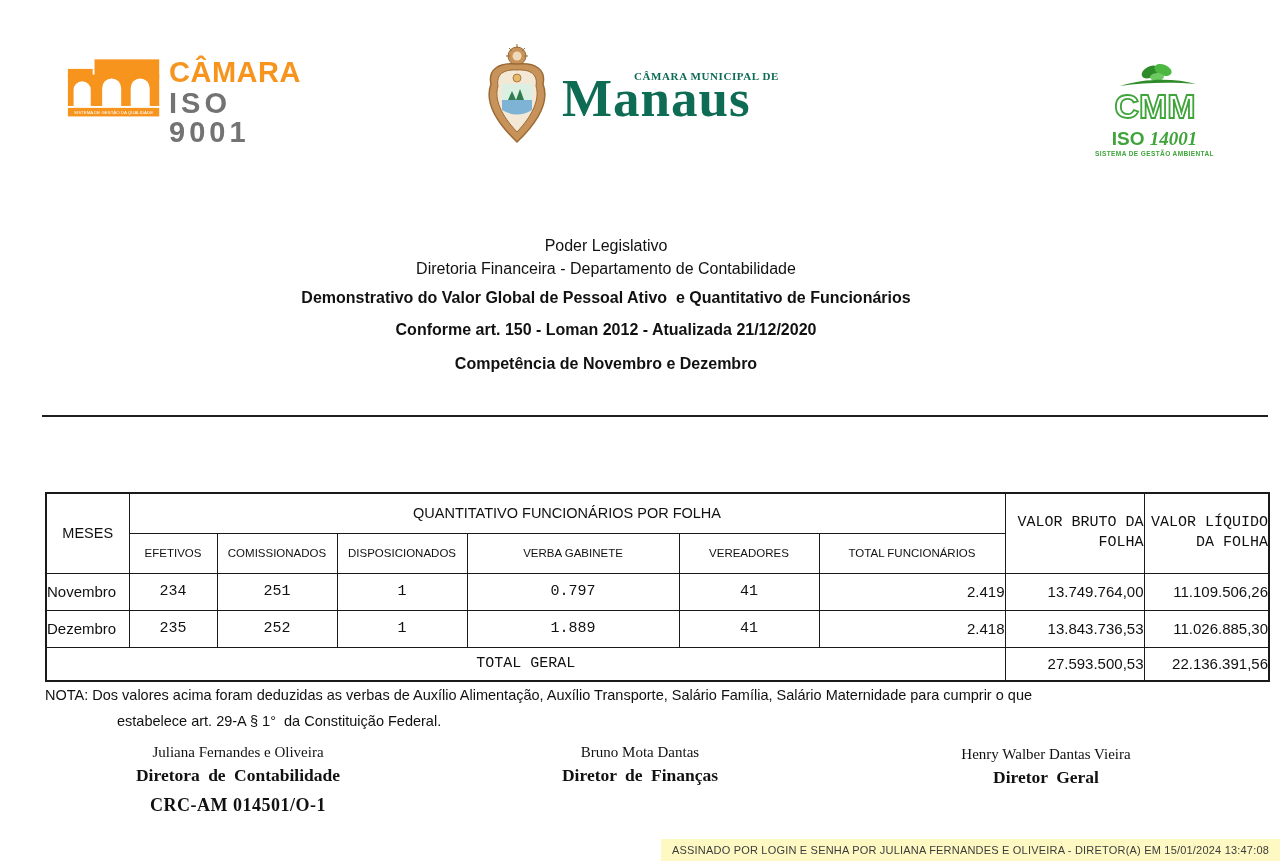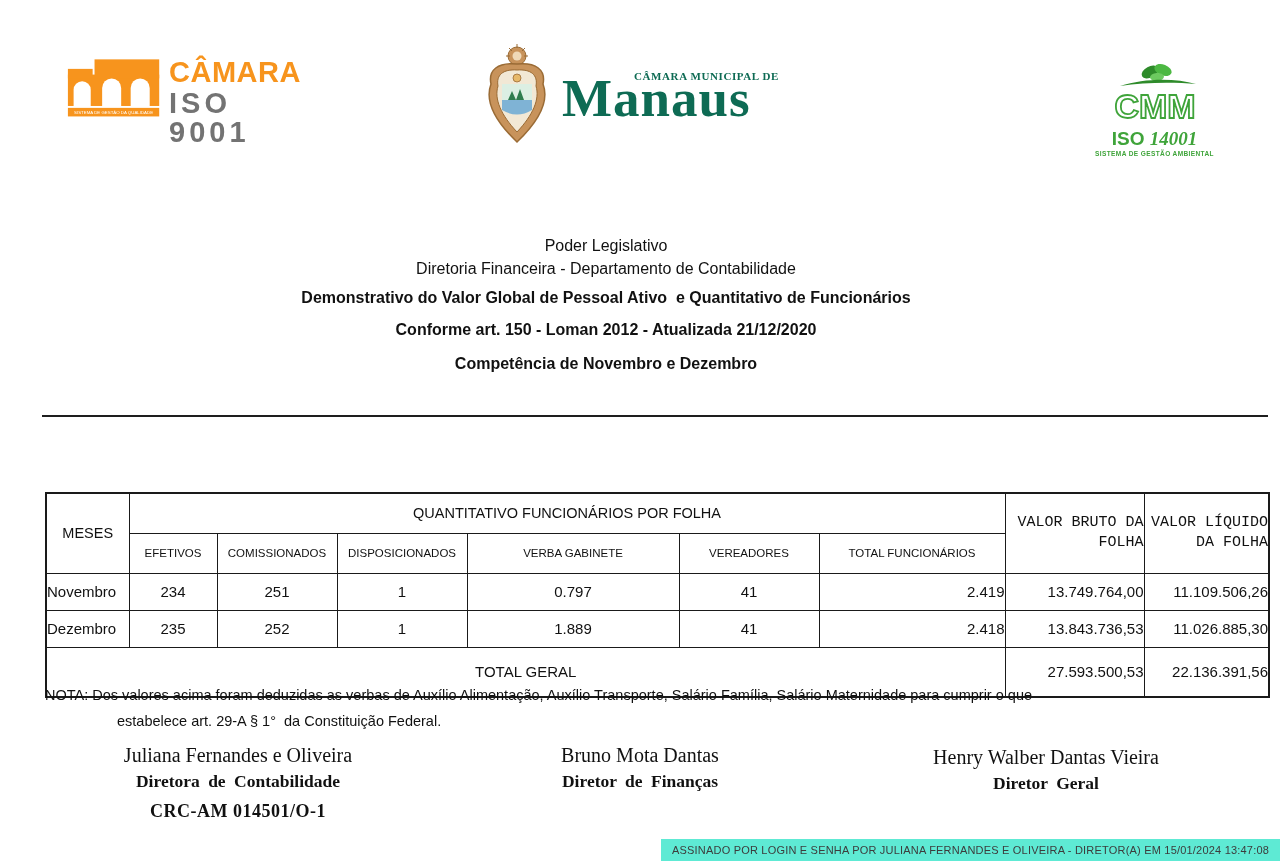--- a/index.html
+++ b/index.html
@@ -36,40 +36,40 @@
   .h6g{margin-top:15px !important;font-weight:bold;}
   .rule{left:42px;top:415px;width:1226px;height:2px;background:#1e1e1e;}
 
   
   table.main{position:absolute;left:45px;top:492px;width:1223px;border-collapse:collapse;table-layout:fixed;}
   table.main td,table.main th{border:1.6px solid #1a1a1a;padding:0;font-weight:normal;overflow:hidden;}
   table.main{border:2px solid #1a1a1a;}
   .th-big{font-size:14.5px;text-align:center;}
   .th-sub{font-size:11.5px;text-align:center;}
   .th-val{font-size:15px;text-align:right;line-height:1.35;font-family:Liberation Mono, monospace;}
-  .c{text-align:center;font-size:15px;}
+  .c{text-align:center;font-size:15px;font-family:Liberation Mono, monospace;}
   .l{text-align:left;font-size:15px;padding-left:4px;}
   .r{text-align:right;font-size:15px;padding-right:9px;}
-  .hr1{height:40px;} .hr2{height:40px;} .dr{height:37px;} .tr-total{height:50px;}
+  .hr1{height:40px;} .hr2{height:40px;} .dr{height:37px;} .tr-total{height:34px;}
 
   
   .nota{left:45px;top:682px;width:1200px;font-size:14.5px;line-height:26px;}
   .nota .l2{margin-left:72px;}
 
   
   .sig{font-family:"Liberation Serif","DejaVu Serif",serif;text-align:center;}
-  .sig .name{font-size:20px;}
+  .sig .name{font-size:15px;}
   .sig .title{font-size:17.5px;font-weight:bold;word-spacing:4px;margin-top:4px;}
   .sig .extra{font-size:18px;font-weight:bold;margin-top:9px;letter-spacing:.5px;}
   .sig1{left:88px;top:744px;width:300px;}
   .sig2{left:500px;top:744px;width:280px;}
   .sig3{left:878px;top:746px;width:336px;}
 
   
-  .footbar{left:661px;top:839px;width:619px;height:22px;background:#5eead4;
+  .footbar{left:661px;top:839px;width:619px;height:22px;background:#fef9c3;
     display:flex;align-items:center;justify-content:center;}
   .footbar span{font-size:11px;color:#3C3C3C;letter-spacing:.2px;}
 </style>
 </head>
 <body>
 
 <div class="abs logo-left">
   <svg width="102" height="72" viewBox="0 0 102 72">
     <rect x="2" y="24" width="96" height="33" fill="#F7941D"></rect>
     <rect x="30" y="8" width="68" height="20" fill="#F7941D"></rect>

